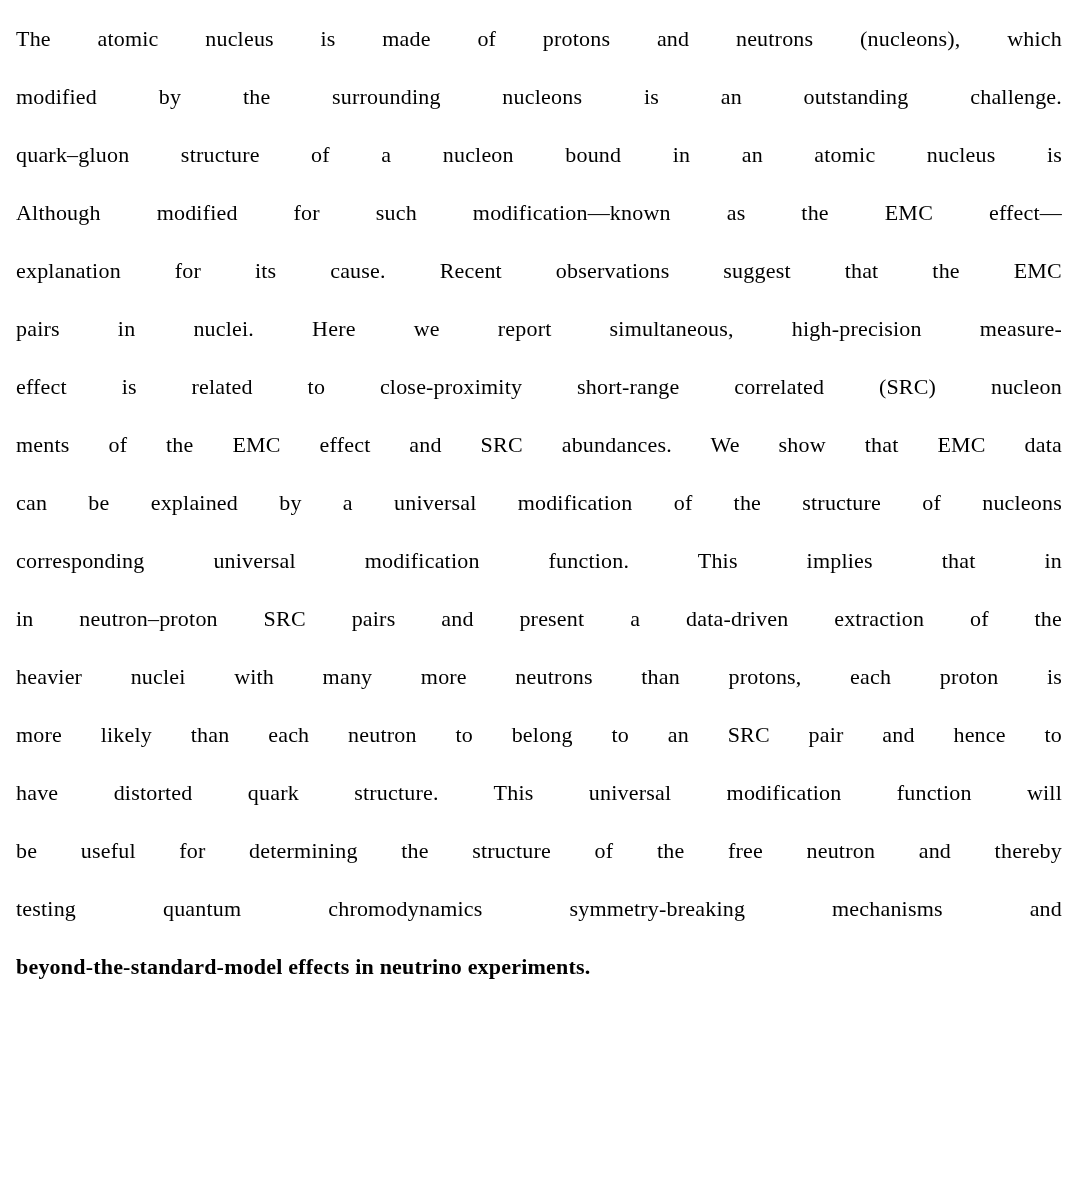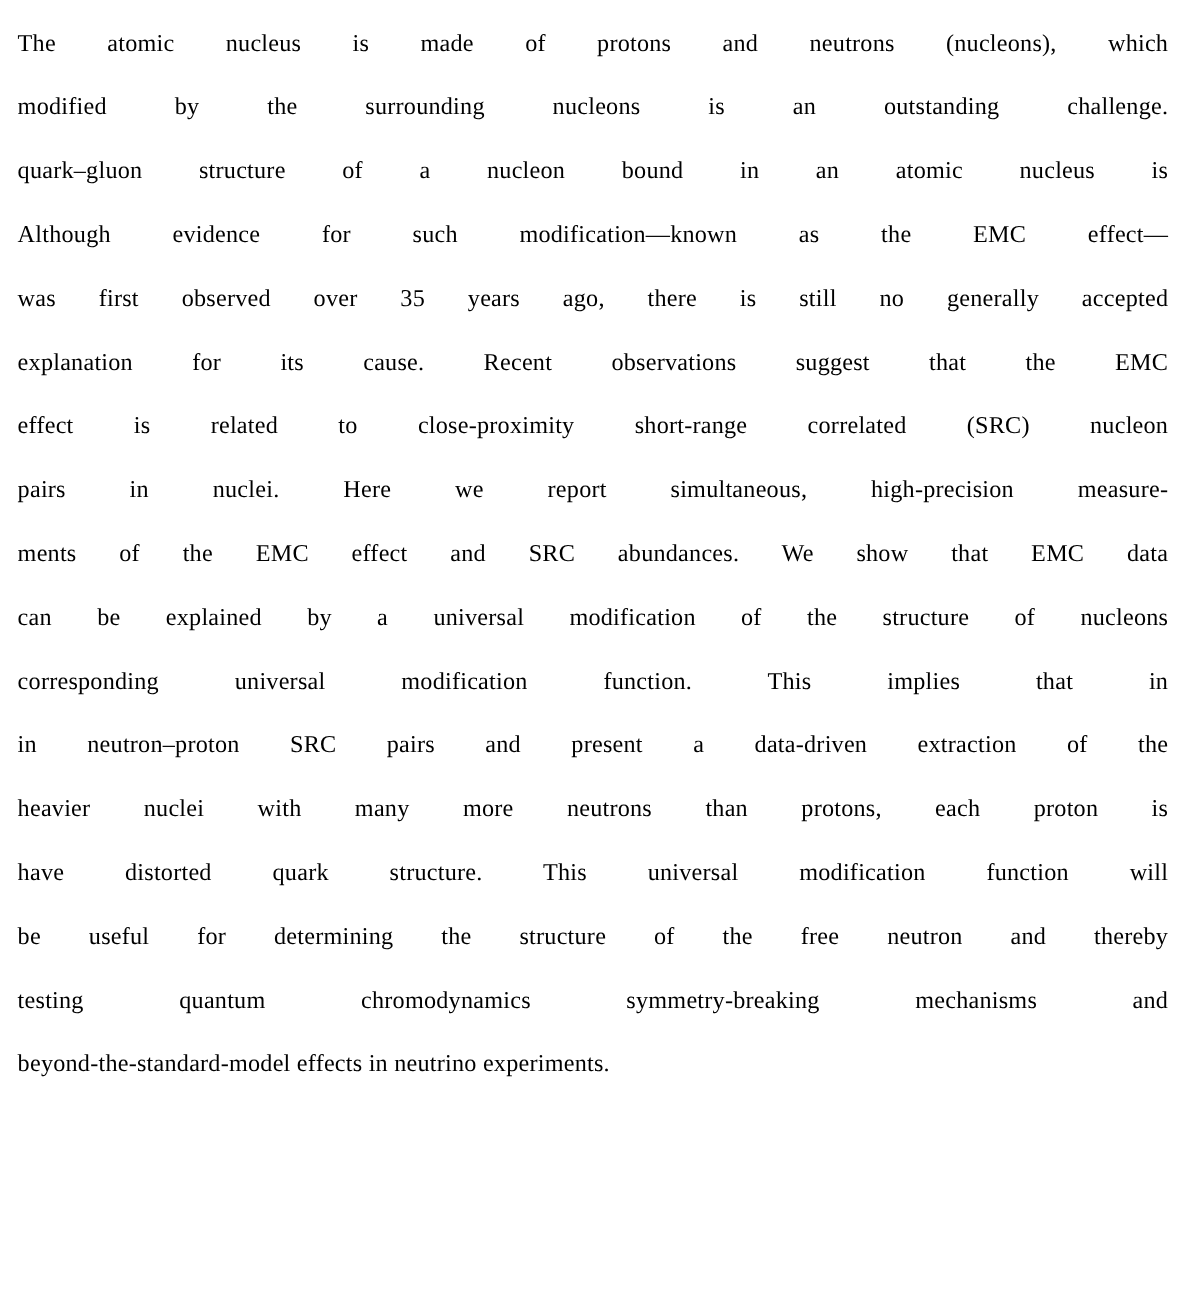--- a/index.html
+++ b/index.html
@@ -19,36 +19,37 @@
     font-size: 22px;
   }
   .abstract .line {
     line-height: 58px;
     text-align: justify;
     text-align-last: justify;
     letter-spacing: 0.2px;
   }
   .abstract .line.last {
     text-align-last: left;
+    font-weight: bold;
   }
 </style>
 </head>
 <body>
 
 <div class="abstract">
   <div class="line">The atomic nucleus is made of protons and neutrons (nucleons), which</div>
   <div class="line">modified by the surrounding nucleons is an outstanding challenge.</div>
   <div class="line">quark–gluon structure of a nucleon bound in an atomic nucleus is</div>
-  <div class="line">Although evidence for such modification—known as the EMC effect—</div>
-  <div class="line">was first observed over 35 years ago, there is still no generally accepted</div>
+  <div class="line">Although modified for such modification—known as the EMC effect—</div>
   <div class="line">explanation for its cause. Recent observations suggest that the EMC</div>
+  <div class="line">pairs in nuclei. Here we report simultaneous, high-precision measure-</div>
   <div class="line">effect is related to close-proximity short-range correlated (SRC) nucleon</div>
-  <div class="line">pairs in nuclei. Here we report simultaneous, high-precision measure-</div>
   <div class="line">ments of the EMC effect and SRC abundances. We show that EMC data</div>
   <div class="line">can be explained by a universal modification of the structure of nucleons</div>
   <div class="line">corresponding universal modification function. This implies that in</div>
   <div class="line">in neutron–proton SRC pairs and present a data-driven extraction of the</div>
   <div class="line">heavier nuclei with many more neutrons than protons, each proton is</div>
+  <div class="line">more likely than each neutron to belong to an SRC pair and hence to</div>
   <div class="line">have distorted quark structure. This universal modification function will</div>
   <div class="line">be useful for determining the structure of the free neutron and thereby</div>
   <div class="line">testing quantum chromodynamics symmetry-breaking mechanisms and</div>
   <div class="line last">beyond-the-standard-model effects in neutrino experiments.</div>
 </div>
 
 </body></html>

